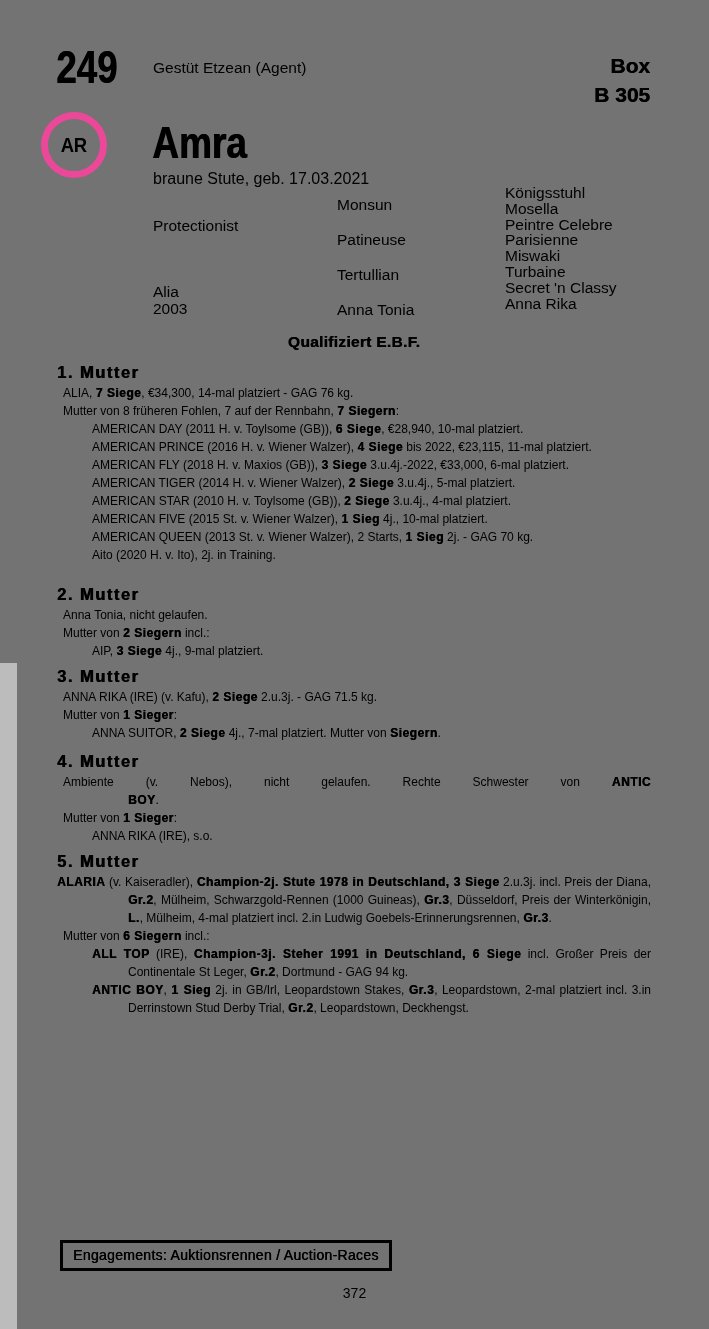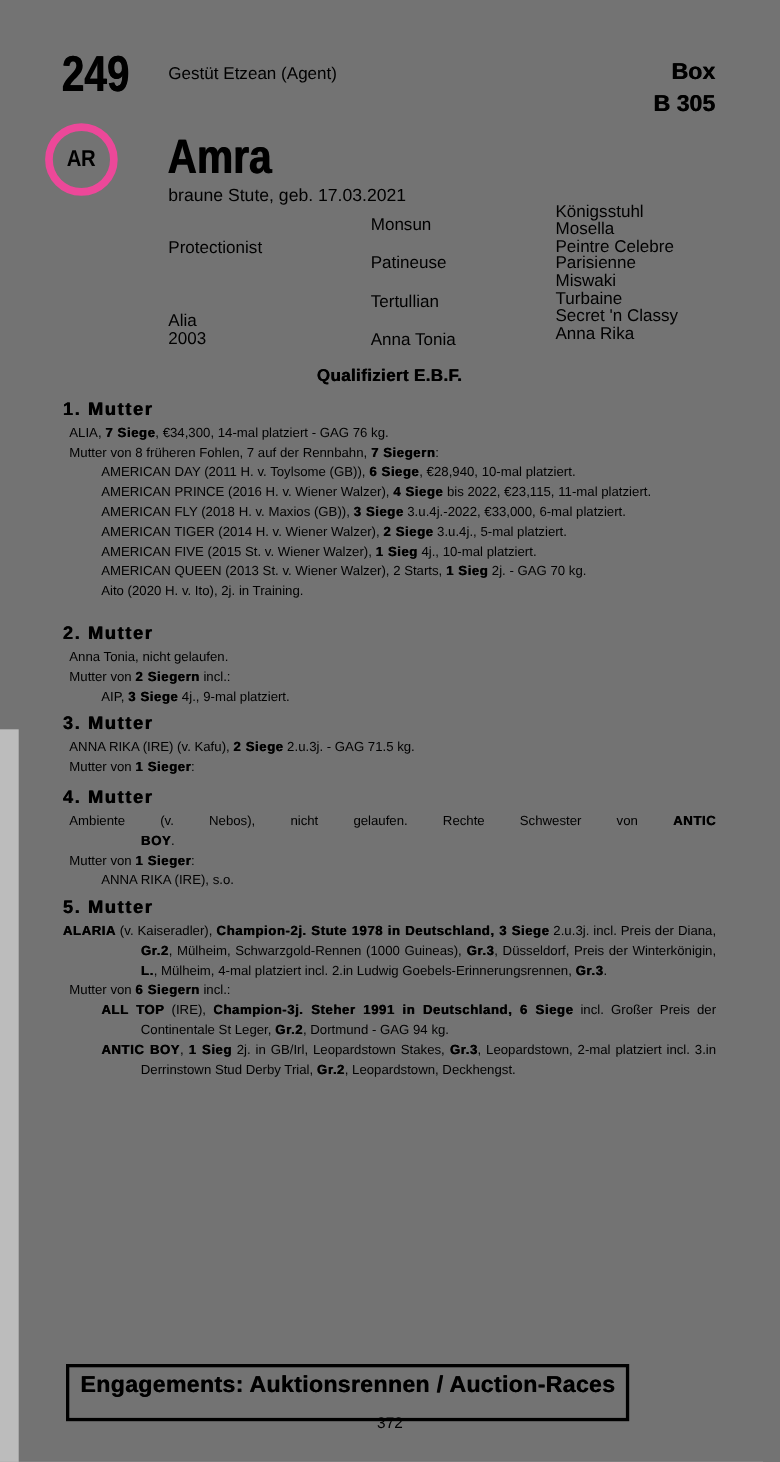--- a/index.html
+++ b/index.html
@@ -42,21 +42,21 @@
   .sec5 .sec-title { margin-top:7px; }
   .para { margin:0; font-size:12px; line-height:18px; text-align:justify; white-space:pre-line; }
   .para.body   { padding-left:71px; text-indent:-65px; }
   .para.entry  { padding-left:71px; text-indent:-36px; }
   .para.alaria { padding-left:71px; text-indent:-71px; }
   .para.forcejust { text-align-last:justify; }
   .para b { font-weight:bold; letter-spacing:0.5px; text-shadow:0.45px 0 currentColor; }
 
   
   .engagements { position:absolute; left:60px; top:1240px; border:3px solid #000;
-    padding:4px 10px 18px 10px; font-weight:bold; font-size:21px; letter-spacing:0.3px;
+    padding:4px 10px 5px 10px; font-weight:normal; font-size:14px; letter-spacing:0.3px;
     white-space:nowrap; text-shadow:0.45px 0 currentColor; }
   .page-number { position:absolute; left:0; top:1285px; width:709px; text-align:center; font-size:14px; }
 </style>
 </head>
 <body>
 
 <div class="page">
   <div class="gray-strip"></div>
 
   <div class="lot-number">249</div>
@@ -97,34 +97,36 @@
 
   <div class="sections">
       <div class="sec sec1">
         <div class="sec-title">1. Mutter</div>
         <p class="para body">ALIA, <b>7 Siege</b>, €34,300, 14-mal platziert - GAG 76 kg.</p>
         <p class="para body">Mutter von 8 früheren Fohlen, 7 auf der Rennbahn, <b>7 Siegern</b>:</p>
         <p class="para entry">AMERICAN DAY (2011 H. v. Toylsome (GB)), <b>6 Siege</b>, €28,940, 10-mal platziert.</p>
         <p class="para entry">AMERICAN PRINCE (2016 H. v. Wiener Walzer), <b>4 Siege</b> bis 2022, €23,115, 11-mal platziert.</p>
         <p class="para entry">AMERICAN FLY (2018 H. v. Maxios (GB)), <b>3 Siege</b> 3.u.4j.-2022, €33,000, 6-mal platziert.</p>
         <p class="para entry">AMERICAN TIGER (2014 H. v. Wiener Walzer), <b>2 Siege</b> 3.u.4j., 5-mal platziert.</p>
+        <p class="para entry">AMERICAN STAR (2010 H. v. Toylsome (GB)), <b>2 Siege</b> 3.u.4j., 4-mal platziert.</p>
         <p class="para entry">AMERICAN FIVE (2015 St. v. Wiener Walzer), <b>1 Sieg</b> 4j., 10-mal platziert.</p>
         <p class="para entry">AMERICAN QUEEN (2013 St. v. Wiener Walzer), 2 Starts, <b>1 Sieg</b> 2j. - GAG 70 kg.</p>
         <p class="para entry">Aito (2020 H. v. Ito), 2j. in Training.</p>
       </div>
       <div class="sec sec2">
         <div class="sec-title">2. Mutter</div>
         <p class="para body">Anna Tonia, nicht gelaufen.</p>
         <p class="para body">Mutter von <b>2 Siegern</b> incl.:</p>
         <p class="para entry">AIP, <b>3 Siege</b> 4j., 9-mal platziert.</p>
       </div>
       <div class="sec sec3">
         <div class="sec-title">3. Mutter</div>
         <p class="para body">ANNA RIKA (IRE) (v. Kafu), <b>2 Siege</b> 2.u.3j. - GAG 71.5 kg.</p>
         <p class="para body">Mutter von <b>1 Sieger</b>:</p>
+        <p class="para entry">ANNA SUITOR, <b>2 Siege</b> 4j., 7-mal platziert. Mutter von <b>Siegern</b>.</p>
       </div>
       <div class="sec sec4">
         <div class="sec-title">4. Mutter</div>
         <p class="para body forcejust">Ambiente (v. Nebos), nicht gelaufen. Rechte Schwester von <b>ANTIC
 BOY</b>.</p>
         <p class="para body">Mutter von <b>1 Sieger</b>:</p>
         <p class="para entry">ANNA RIKA (IRE), s.o.</p>
       </div>
       <div class="sec sec5">
         <div class="sec-title">5. Mutter</div>

